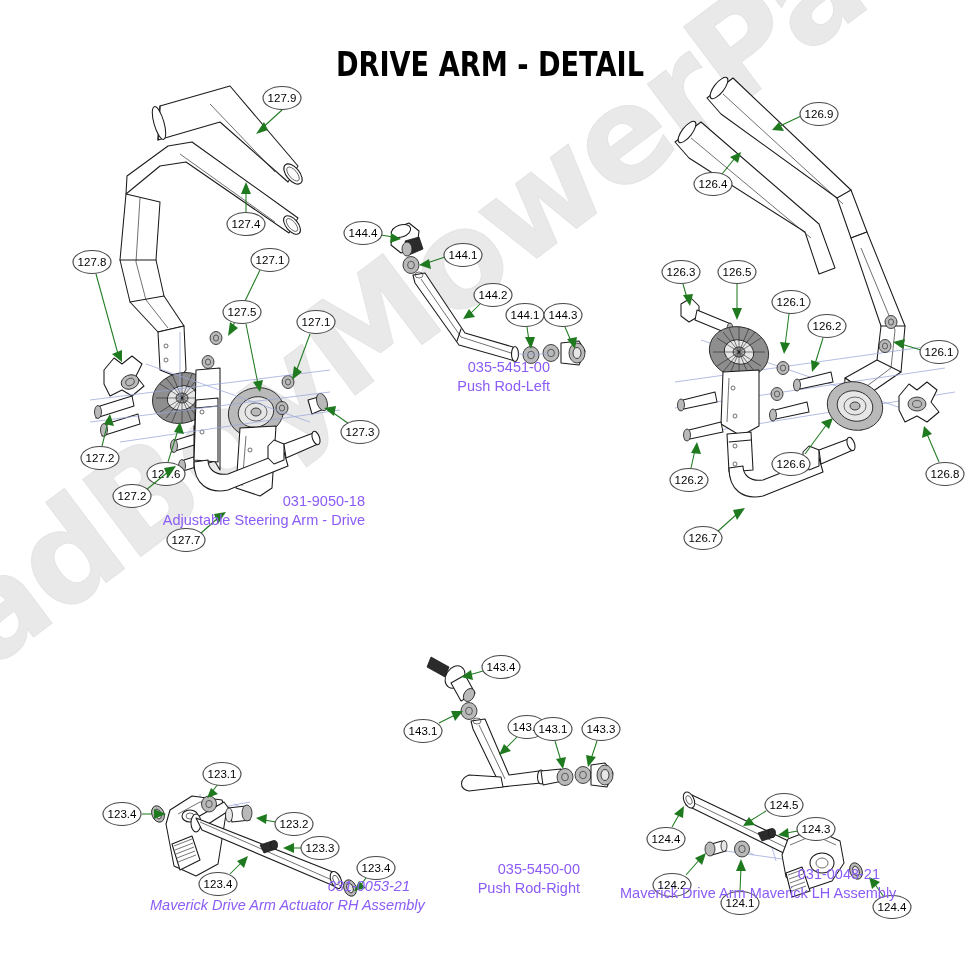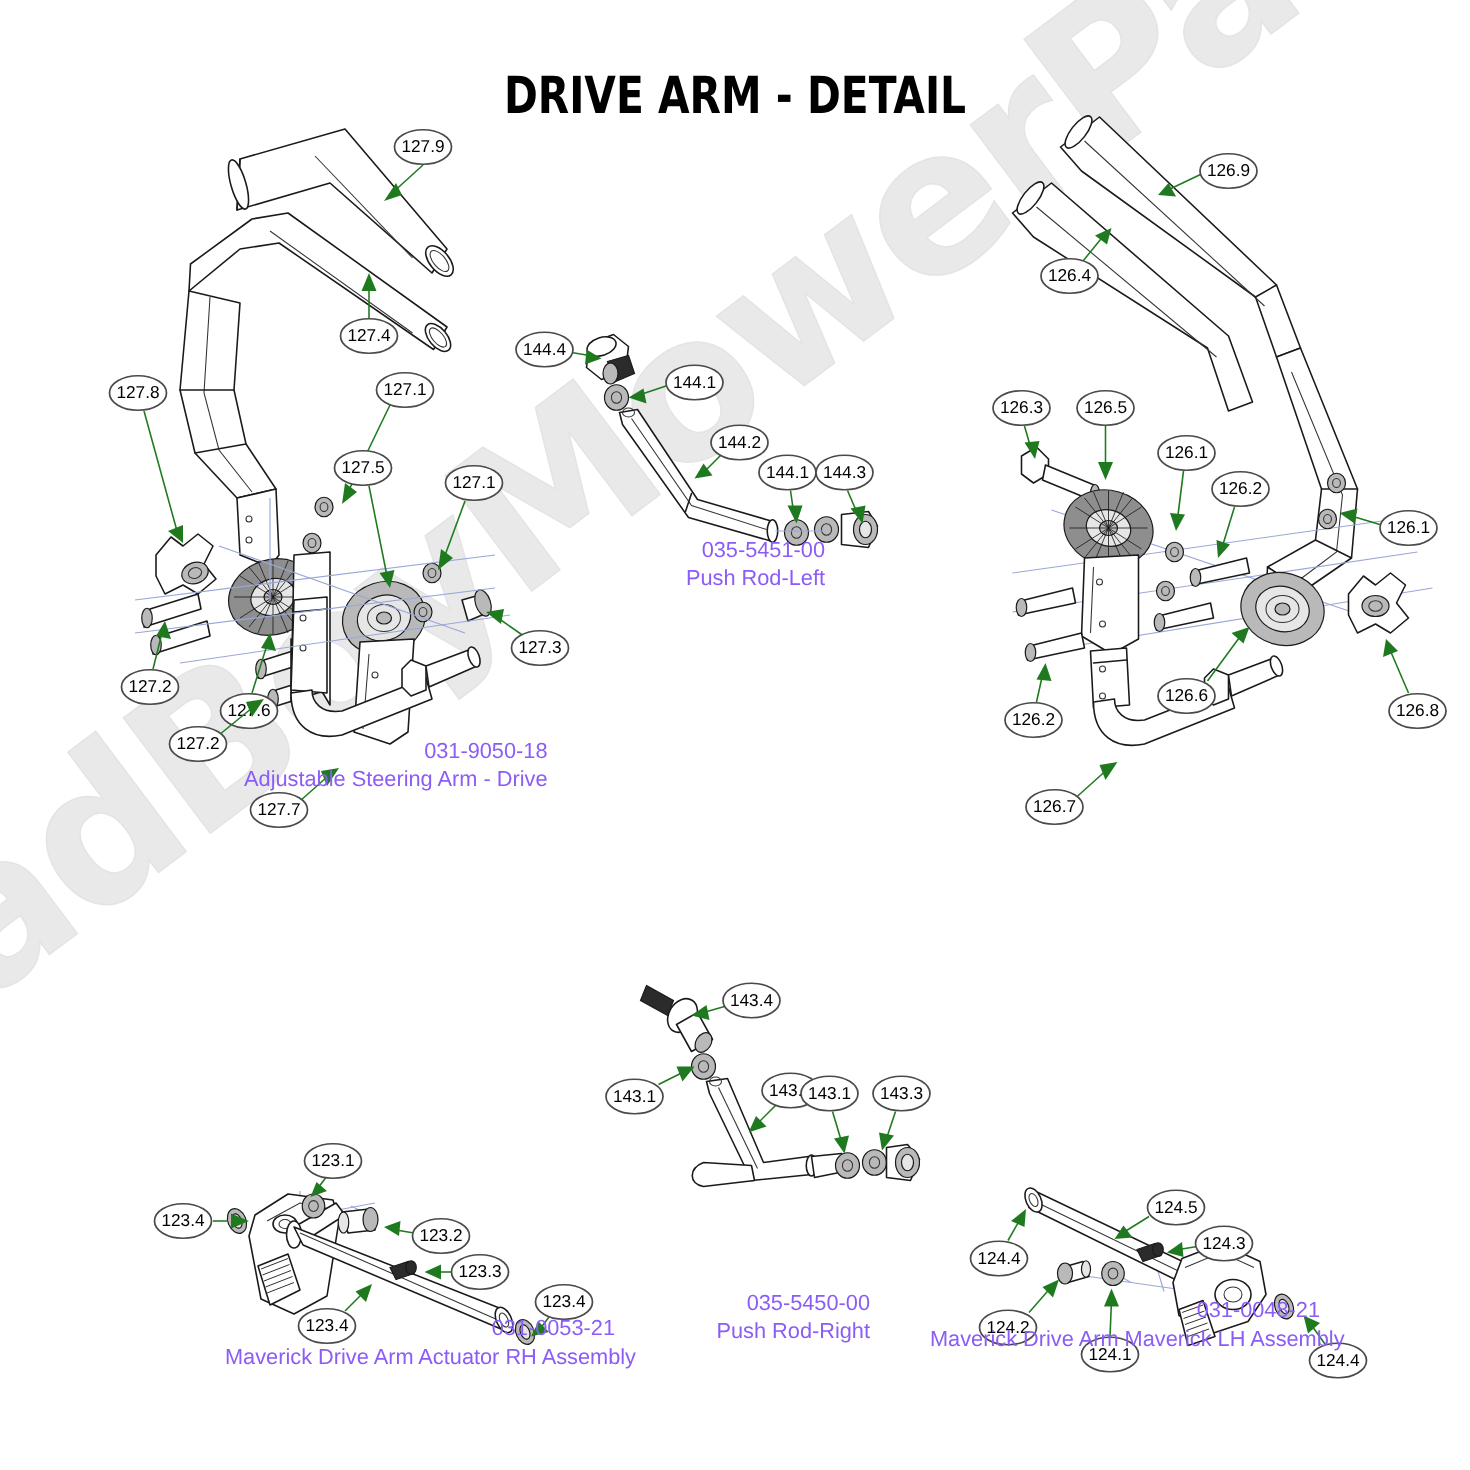--- a/index.html
+++ b/index.html
@@ -648,21 +648,21 @@
       <text class="bubtxt" x="88" y="124.5">123.4</text>
     </g>
     <g>
       <path class="leader" d="M236,118 L230,126"></path>
       <path class="arrow" d="M224,131 L236,128 L229,121 Z"></path>
       <ellipse class="bub" cx="246" cy="108" rx="19" ry="11.5"></ellipse>
       <text class="bubtxt" x="246" y="108.5">123.4</text>
     </g>
   </svg>
 
-  <div class="caption" style="left:150px;top:877px;width:260px;">
+  <div class="caption" style="left:150px;top:877px;width:260px;font-style:italic;">
     <span class="pn">031-0053-21</span>
     <span class="nm">Maverick Drive Arm Actuator RH Assembly</span>
   </div>
 
   <svg class="art" style="left:650px;top:785px;" width="250" height="130" viewBox="0 0 250 130">
     <g>
       <path class="axis" d="M62,64 L132,74"></path>
       <path class="axis" d="M120,56 L126,76"></path>
       <path class="axis" d="M90,62 L104,70"></path>
     </g>

